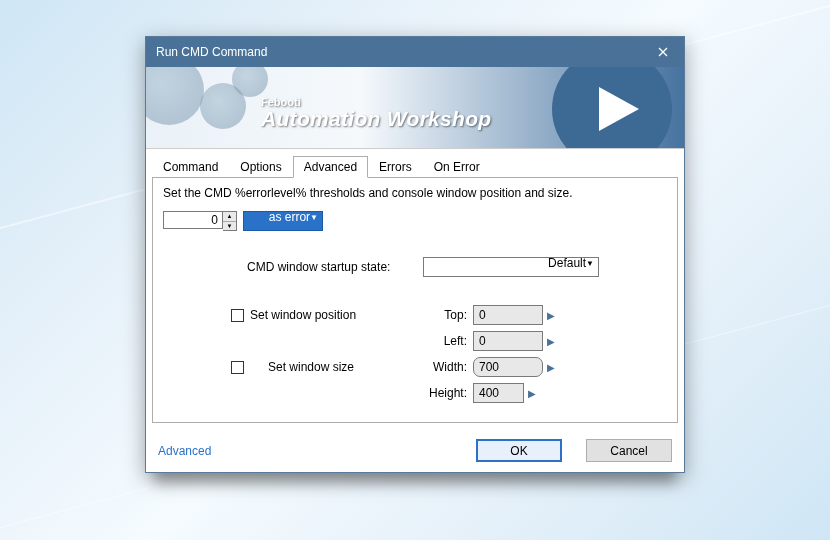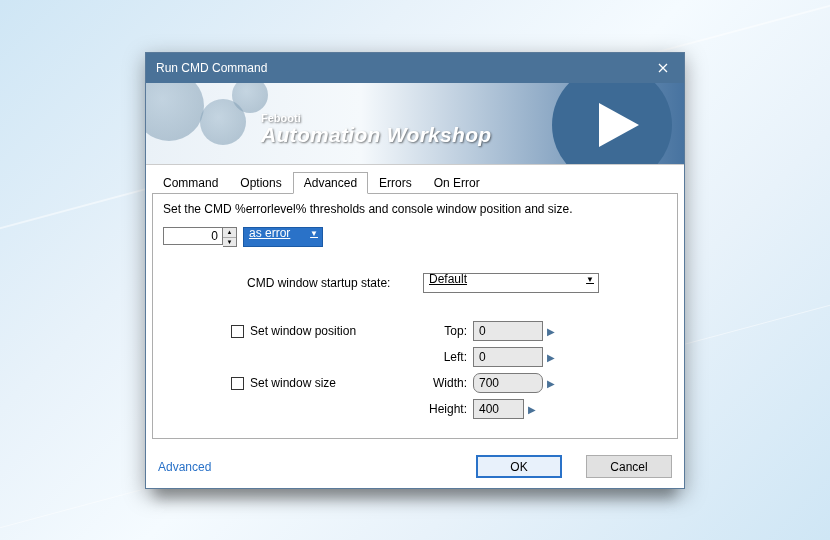--- a/index.html
+++ b/index.html
@@ -9,21 +9,21 @@
     background: linear-gradient(135deg, #cfe6f5 0%, #e8f2fa 30%, #f5fbff 50%, #e8f2fa 70%, #cfe6f5 100%);
     width: 830px; height: 540px;
     position: relative; overflow: hidden;
   }
   .decor-line { position: absolute; background: rgba(255,255,255,0.5); transform: rotate(-15deg); }
   .dl1 { width: 900px; height: 2px; top: 120px; left: -50px; }
   .dl2 { width: 900px; height: 1px; top: 420px; left: -50px; }
 
   .window {
     position: absolute;
-    left: 145px; top: 52px;
+    left: 145px; top: 36px;
     width: 540px;
     background: #fff;
     border: 1px solid #5a7a9a;
     box-shadow: 0 6px 20px rgba(0,0,0,0.35), 0 20px 12px -10px rgba(0,0,0,0.25);
   }
   .titlebar {
     height: 30px; background: #4a7298; color: #fff;
     display: flex; align-items: center; justify-content: space-between;
     padding: 0 8px 0 10px; font-size: 12px;
   }
@@ -54,21 +54,21 @@
   .lbl-right { width: 50px; text-align:right; padding-right:6px; }
   .cb { width:13px; height:13px; border:1px solid #333; margin-right:6px; display:flex; align-items:center; justify-content:center; font-size:10px; background:#fff; }
   .lbl-text { }
 
   .spin { display:flex; align-items:stretch; height:20px; }
   .spin input { width:60px; height:18px; border:1px solid #7a7a7a; font-size:12px; padding:0 4px; text-align:right; }
   .spin-btns { display:flex; flex-direction:column; border:1px solid #7a7a7a; border-left:none; width:14px; }
   .spin-btns div { flex:1; display:flex; align-items:center; justify-content:center; font-size:6px; background:#e9e9e9; cursor:pointer; }
   .spin-btns div:first-child { border-bottom:1px solid #aaa; }
 
-  .select { height:20px; border:1px solid #7a7a7a; display:flex; align-items:center; justify-content:space-between; padding:0 4px 8px 5px; font-size:12px; background:#fff; cursor:pointer;text-decoration:underline; }
+  .select { height:20px; border:1px solid #7a7a7a; display:flex; align-items:center; justify-content:flex-end; padding:0 4px 8px 5px; font-size:12px; background:#fff; cursor:pointer; }
   .select.sel-blue { background:#2a72c8; color:#fff; border-color:#1b5aa6; }
   .select .caret { font-size:8px; }
   .txt { height:20px; border:1px solid #7a7a7a; font-size:12px; padding:0 5px; background:#e8e8e8; }
   .play-indicator { color:#4a7298; font-size:10px; margin-left:4px; }
 
   .footer { display:flex; align-items:center; justify-content:space-between; padding:10px 12px; }
   .link { color:#2a72c8; cursor:pointer; }
   .btns { display:flex; gap:24px; }
   .btn { width:86px; height:23px; border:1px solid #adadad; background:#e1e1e1; display:flex; align-items:center; justify-content:center; font-size:12px; cursor:pointer; }
   .btn.primary { border:2px solid #2a72c8; background:#e8f1fb; }
@@ -154,21 +154,21 @@
       <span class="play-indicator">▶</span>
     </div>
     <div class="row">
       <div class="lbl-col"></div>
       <div class="lbl-right">Left:</div>
       <input class="txt" style="width: 70px;" value="0">
       <span class="play-indicator">▶</span>
     </div>
 
     <div class="row">
-      <div class="lbl-col" style="padding-left:68px;">
+      <div class="lbl-col" style="padding-left:68px;gap:18px;">
         <div class="cb"></div>
         <span class="lbl-text">Set window size</span>
       </div>
       <div class="lbl-right">Width:</div>
       <input class="txt" style="width: 70px; border-radius: 7px;" value="700">
       <span class="play-indicator">▶</span>
     </div>
     <div class="row">
       <div class="lbl-col"></div>
       <div class="lbl-right">Height:</div>

